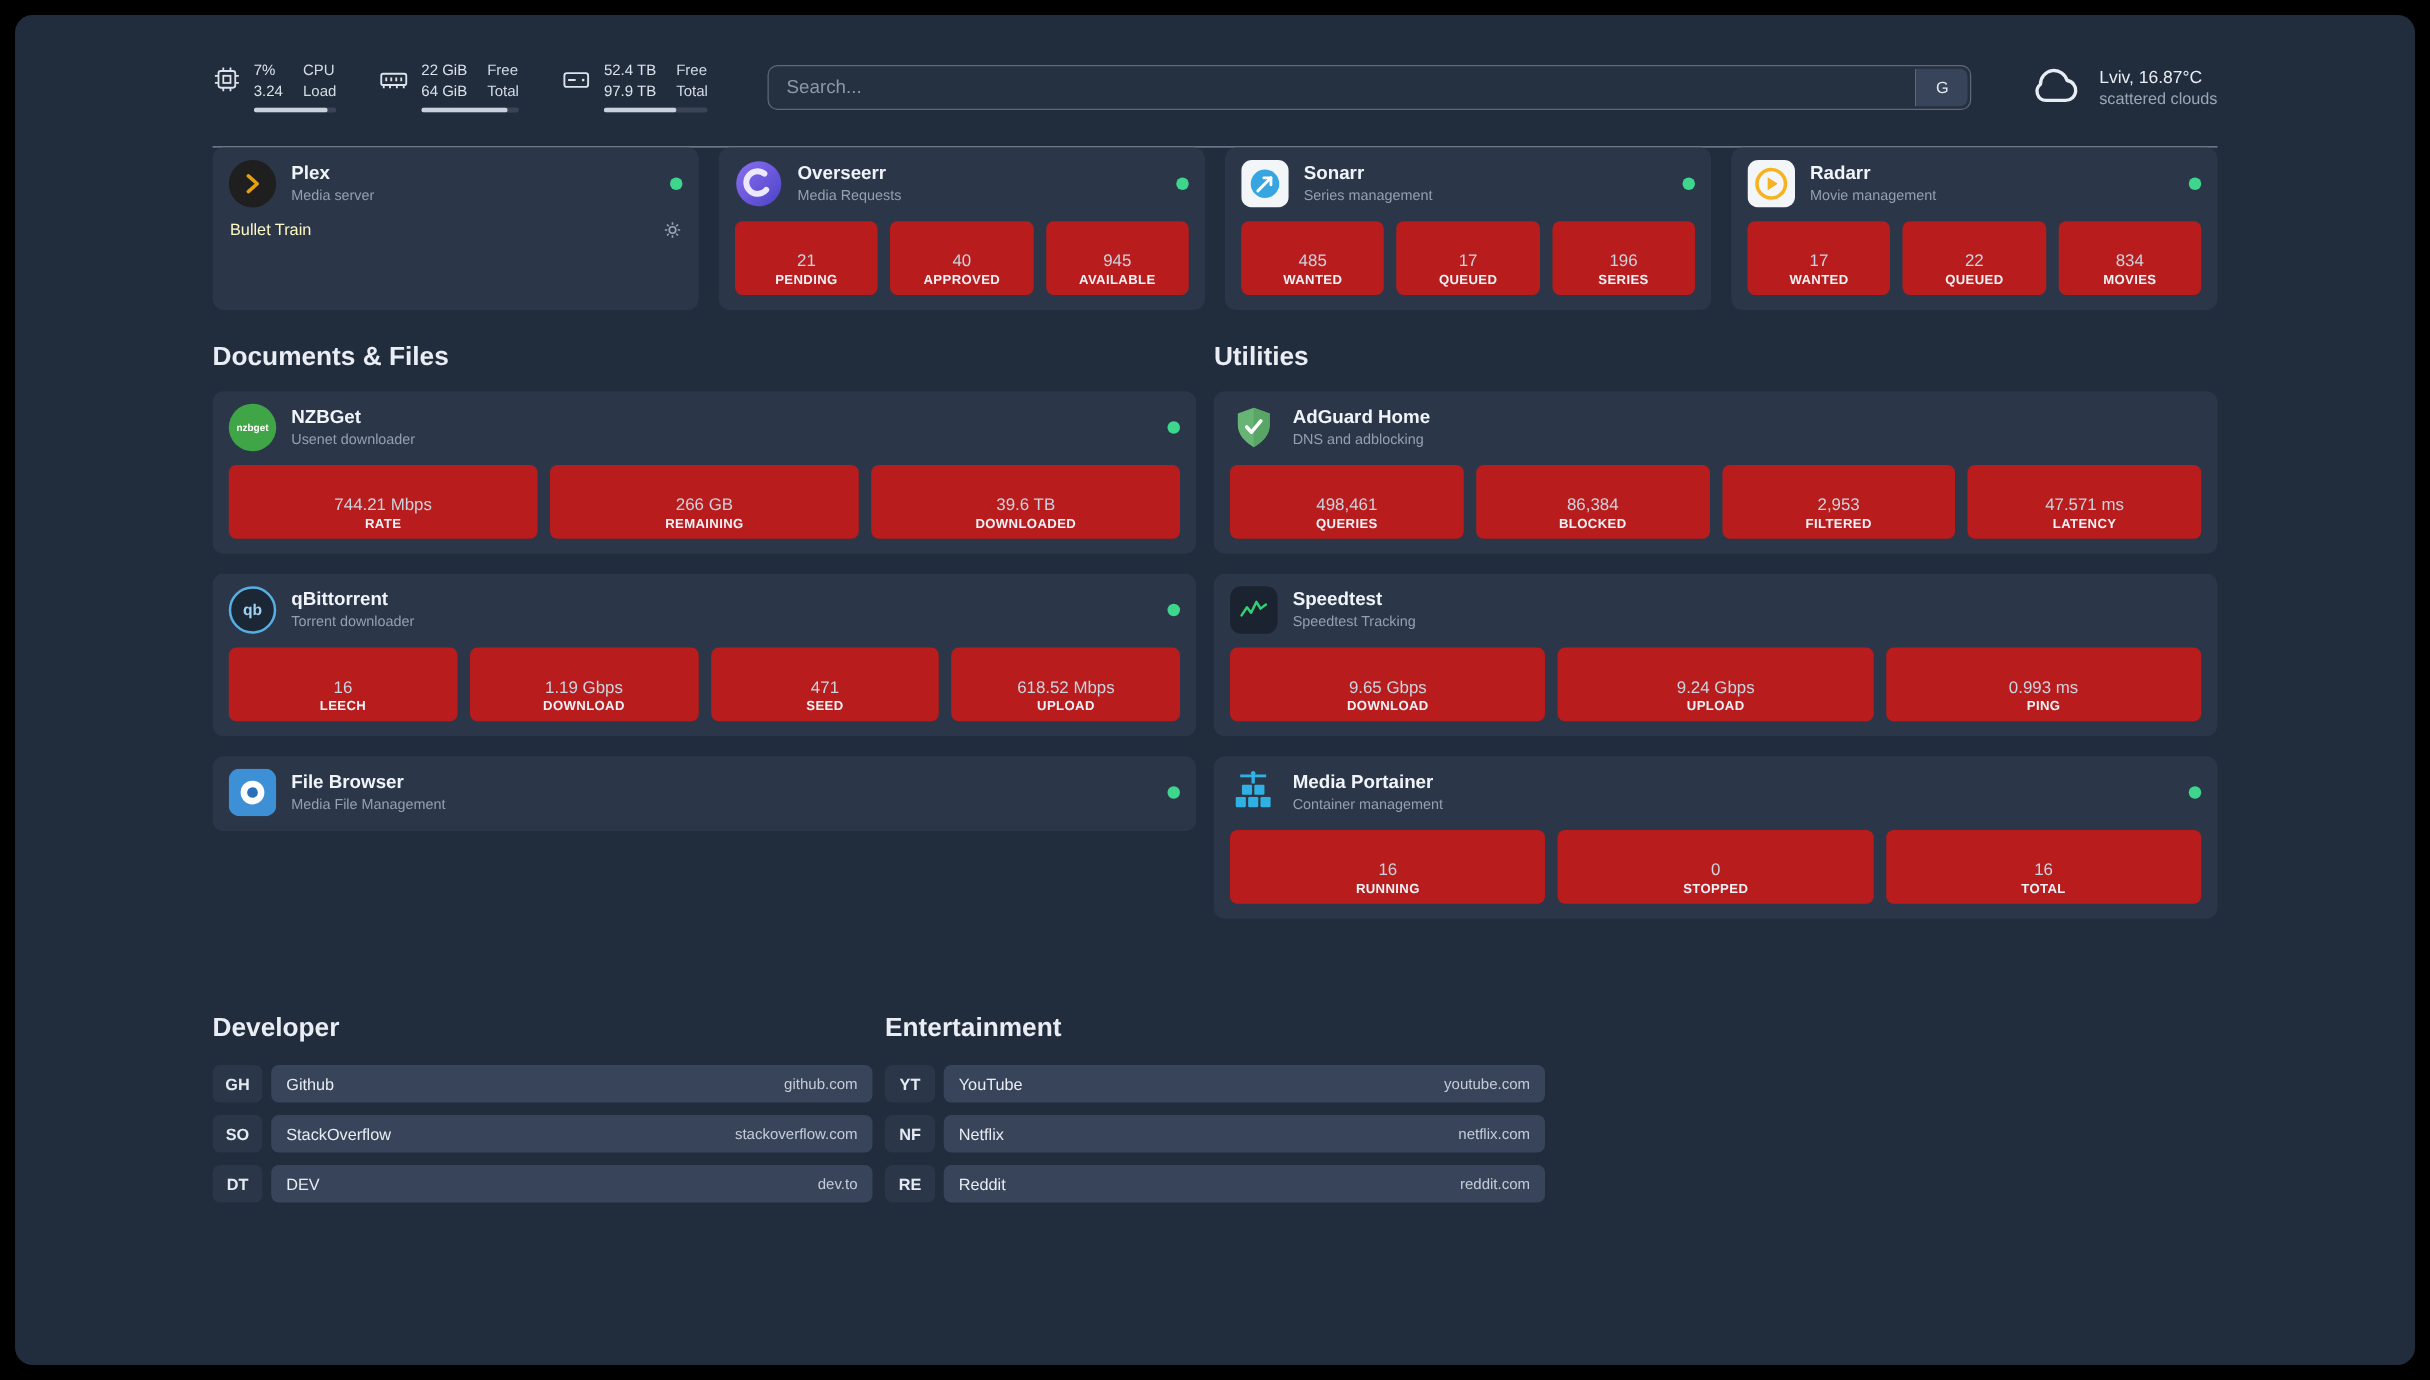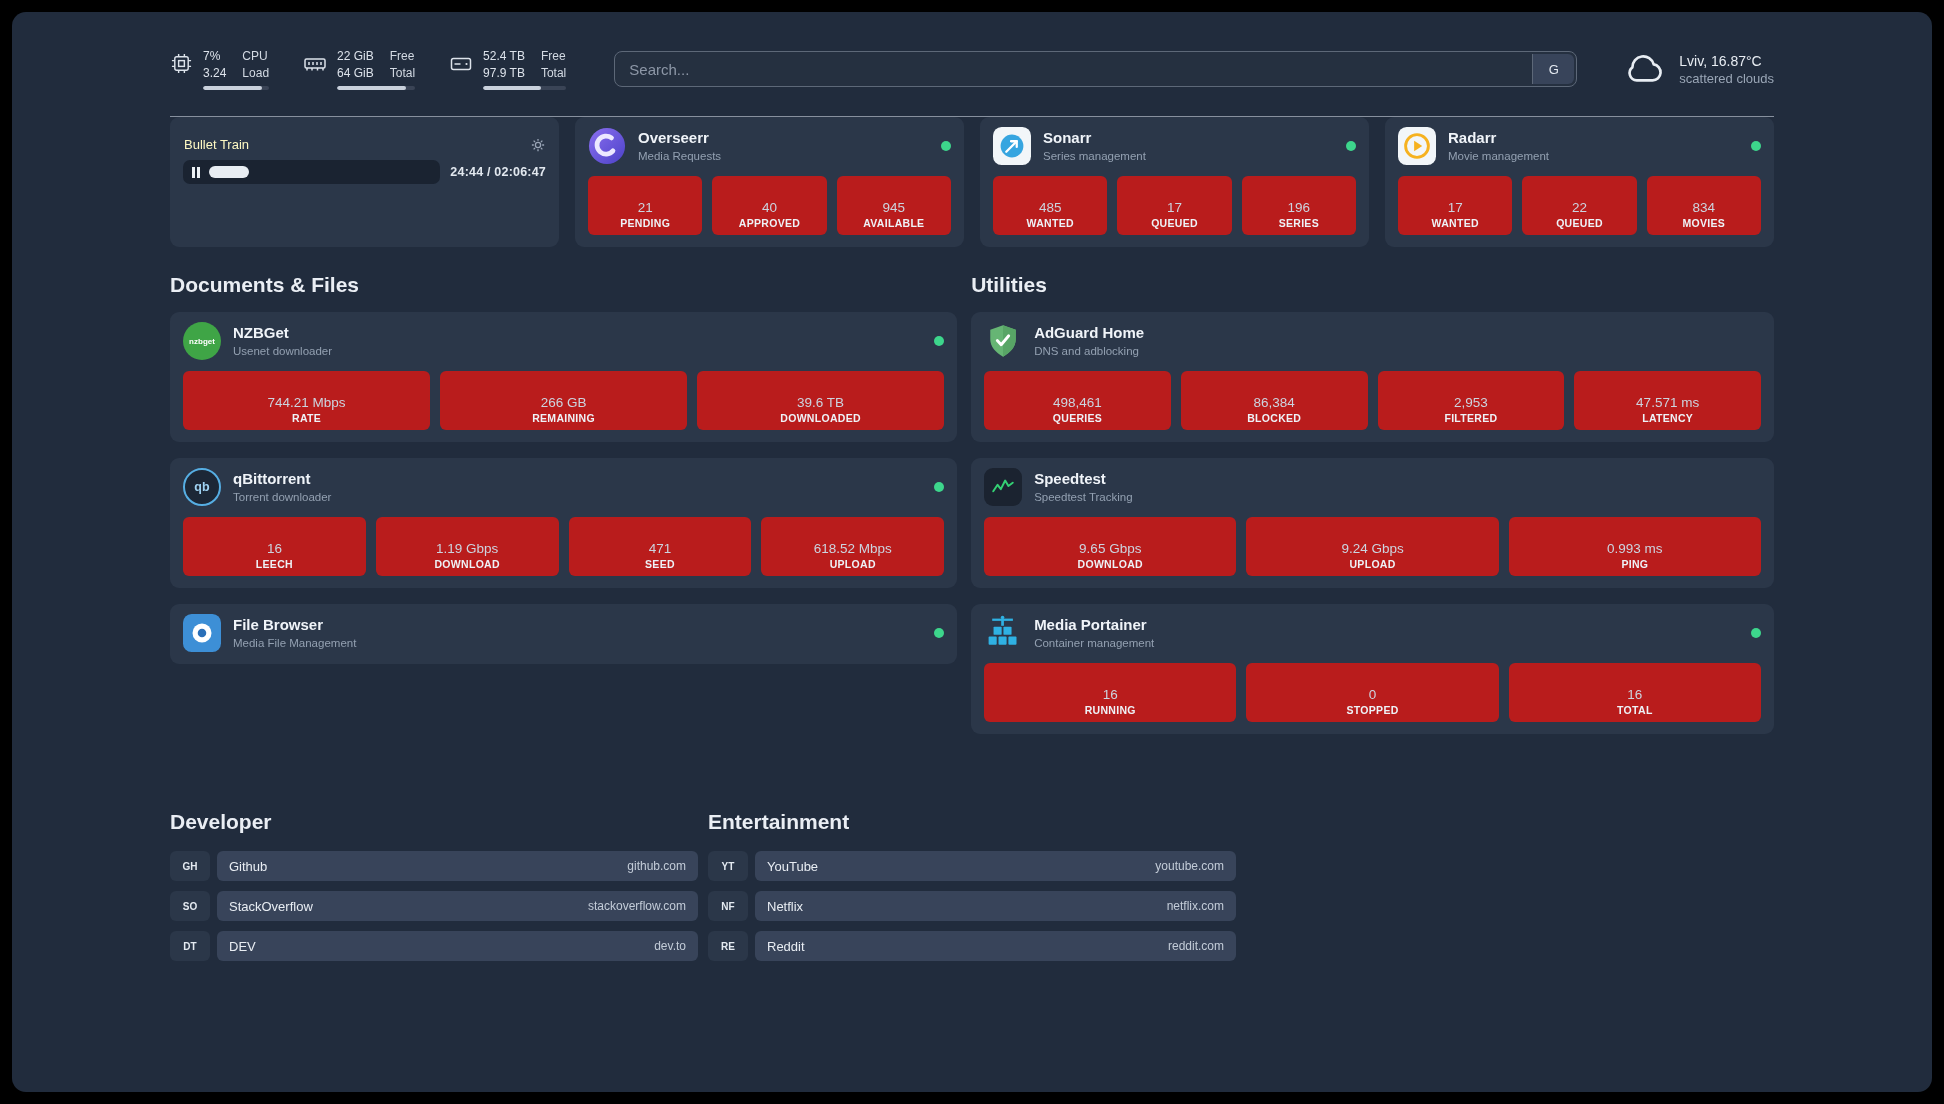--- a/index.html
+++ b/index.html
@@ -77,21 +77,21 @@
   .sq { border-radius: 9px; }
   .speed-bg { background: #1b2330; border-radius: 9px; }
 
   
   .bm-grid { display: grid; grid-template-columns: repeat(3, 1fr); gap: 10px; margin-top: 76px; align-items: start; }
   .bm-col .section-title { margin-bottom: 17px; }
   .bm-list { display: flex; flex-direction: column; gap: 10px; }
   .bm-row { display: flex; align-items: center; gap: 7px; cursor: pointer; }
   .bm-abbr { width: 40px; height: 30px; flex: none; background: #2b3749; border-radius: 6px;
              display: flex; align-items: center; justify-content: center;
-             font-size: 10px; font-weight: 700; color: #e4eaf1; }
+             font-size: 13px; font-weight: 700; color: #e4eaf1; }
   .bm-bar { flex: 1; height: 30px; background: #38445a; border-radius: 6px;
             display: flex; align-items: center; justify-content: space-between; padding: 0 12px; }
   .bm-name { font-size: 13px; color: #e8edf3; }
   .bm-url { font-size: 12px; color: #c3ccd8; }
 </style>
 </head>
 <body>
 
 <div class="frame">
 <div class="dashboard">
@@ -189,37 +189,42 @@
       </div>
     </div>
   </header>
 
   <div class="divider"></div>
 
   <section class="media-section">
     <div class="media-grid">
 
       <div class="card">
+        <div class="card-head">
+          <span class="app-icon plex-bg">
+            <svg width="20" height="20" viewBox="0 0 24 24">
+                  <path d="M8 4.5l8.5 7.5L8 19.5" fill="none" stroke="#e5a00d" stroke-width="3.4" stroke-linecap="round" stroke-linejoin="round"></path>
+                </svg>
+          </span>
+          <div class="titles">
+            <div class="app-title">Plex</div>
+            <div class="app-sub">Media server</div>
+          </div>
+          <span class="dot"></span>
+        </div>
         <div class="np-row">
           <span class="np-title">Bullet Train</span>
           <span class="gear">
             <svg viewBox="0 0 16 16" width="14" height="14">
                   <g stroke="#9aa5b6" stroke-width="1.5" fill="none">
                     <circle cx="8" cy="8" r="3"></circle>
                     <path d="M8 1v2.2M8 12.8V15M1 8h2.2M12.8 8H15M3 3l1.6 1.6M11.4 11.4L13 13M13 3l-1.6 1.6M4.6 11.4L3 13"></path>
                   </g>
                 </svg>
           </span>
-        </div>
-        <div class="player-row">
-          <div class="player-strip">
-            <span class="pause-icon"></span>
-            <span class="played-pill"></span>
-          </div>
-          <span class="time">24:44 / 02:06:47</span>
         </div>
       </div>
 
       <div class="card">
         <div class="card-head">
           <span class="app-icon">
             <svg width="38" height="38" viewBox="0 0 40 40">
               <defs>
                     <linearGradient id="ovsg" x1="0" y1="0" x2="1" y2="1">
                       <stop offset="0" stop-color="#8b6ff0"></stop>

